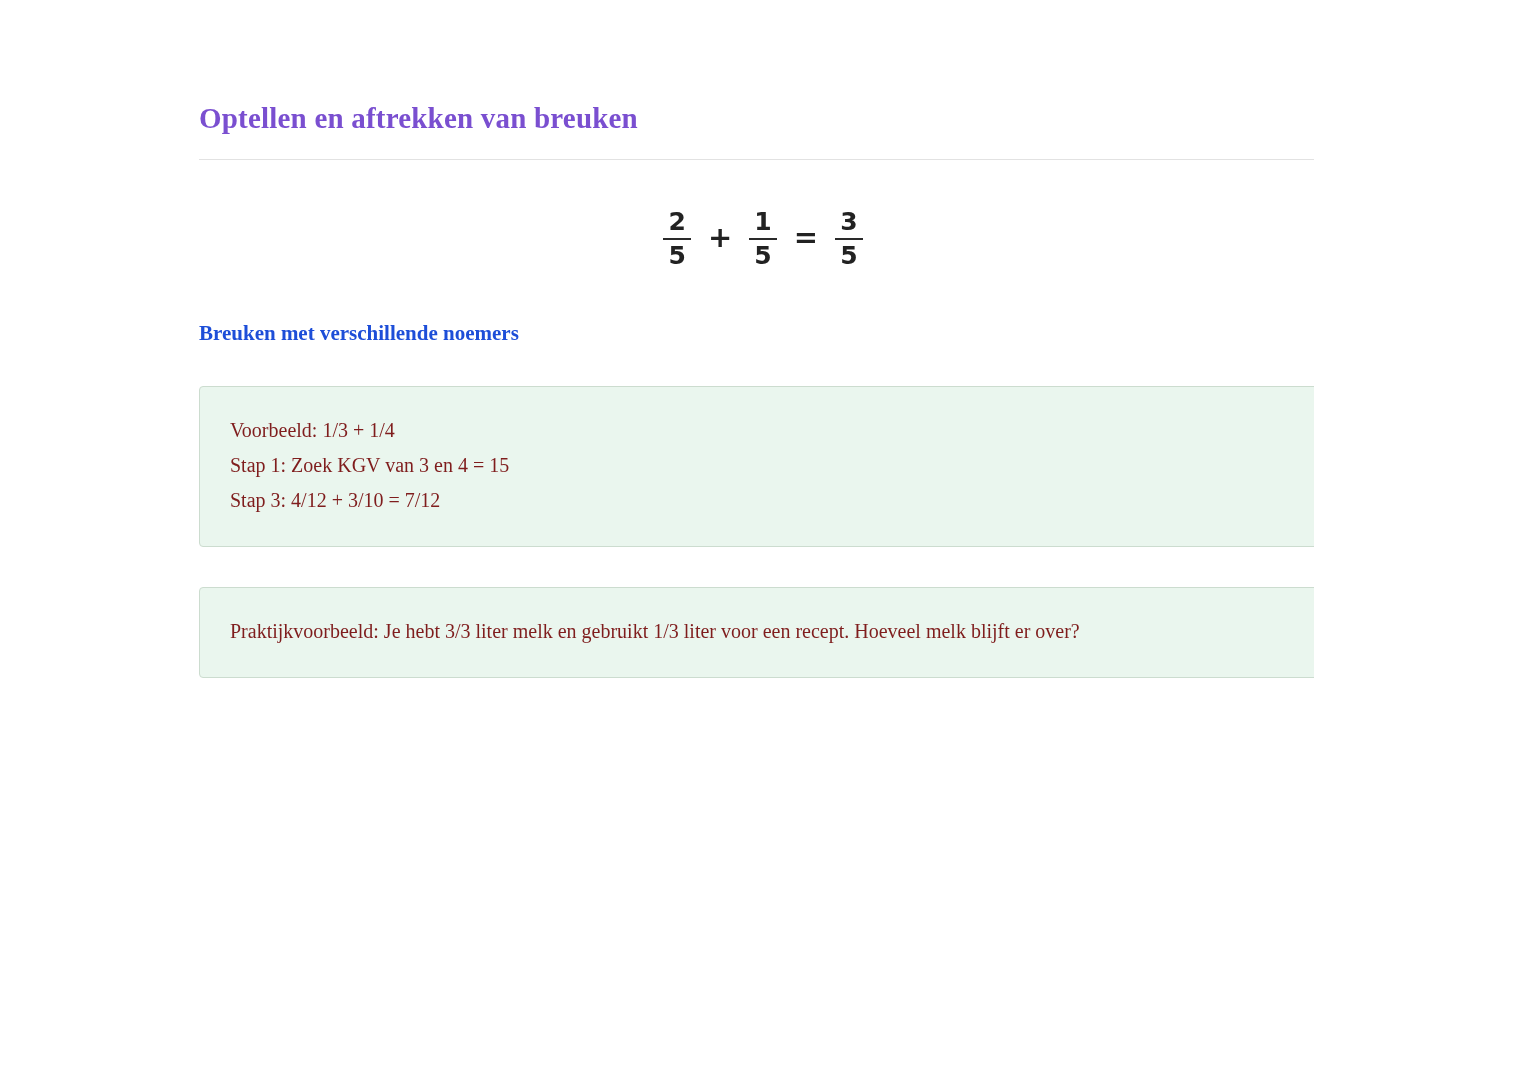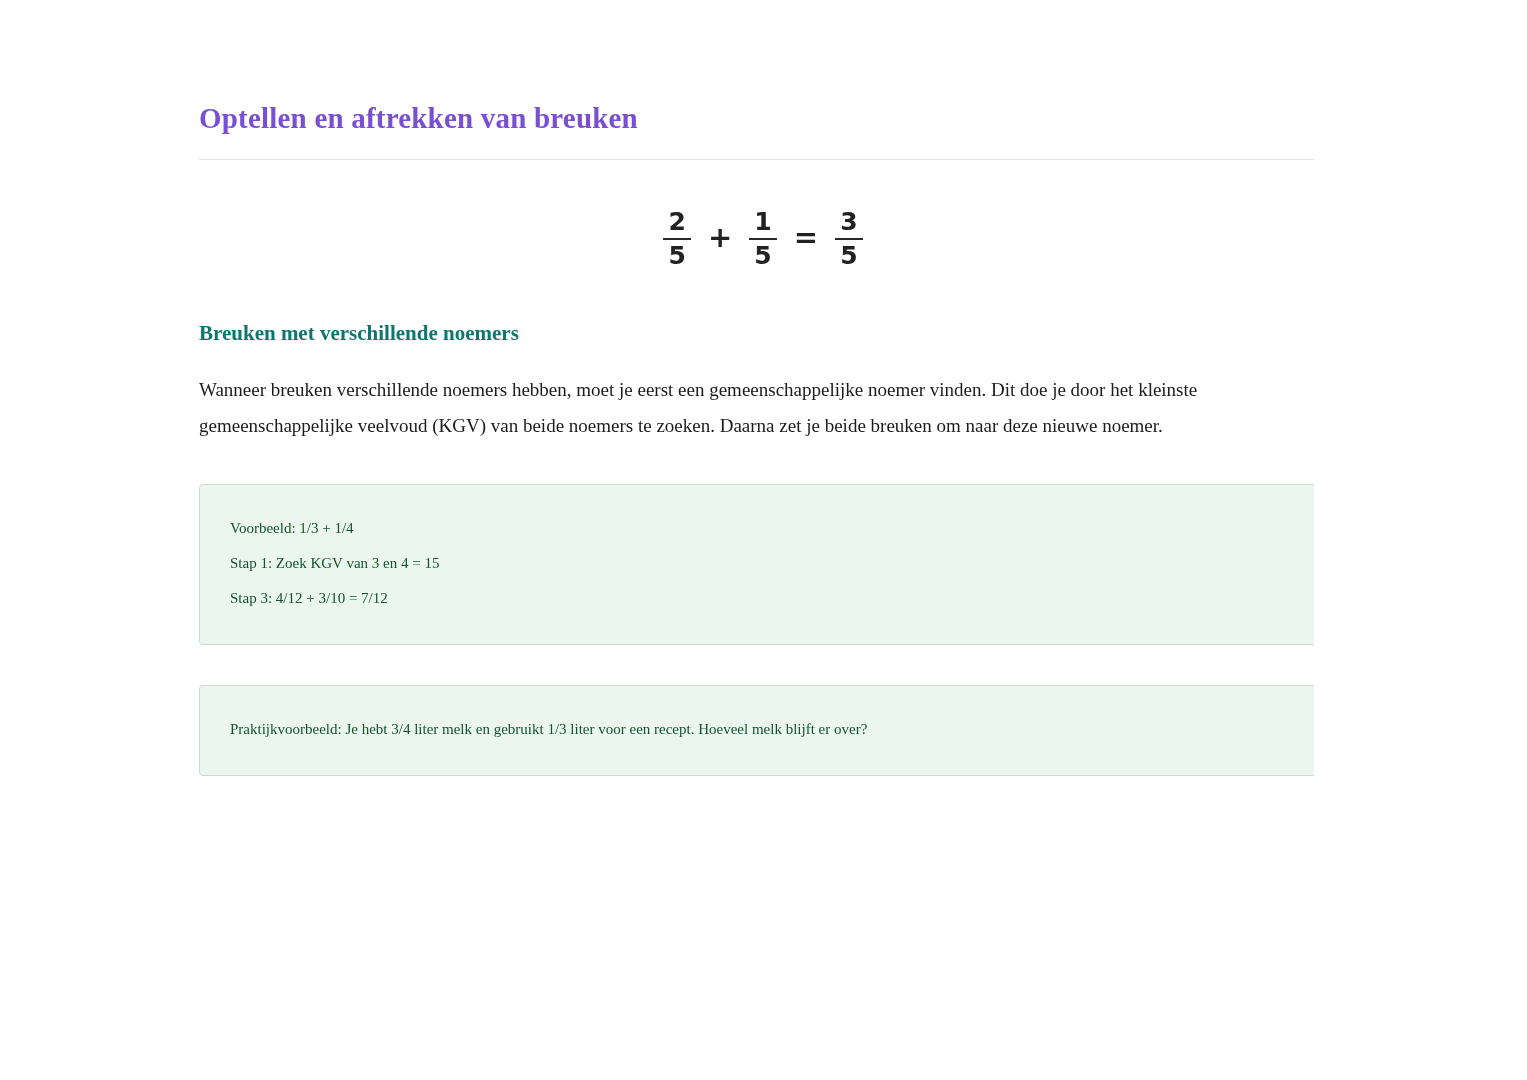--- a/index.html
+++ b/index.html
@@ -73,37 +73,37 @@
     vertical-align: middle;
     font-size: 29px;
     font-weight: 600;
     margin: 0 12px;
     position: relative;
     top: -2px;
   }
   h2.subheading {
     font-size: 21px;
     font-weight: 700;
-    color: #0f766e;
+    color: #1d4ed8;
     margin: 8px 0 26px 0;
     font-family: "Liberation Serif", serif;
   }
   .example-box {
     background: #eaf6ee;
     border: 1px solid #ccdccf;
     border-radius: 4px;
     width: 1186px;
     box-sizing: border-box;
     padding: 26px 30px 28px 30px;
     margin: 40px 0 40px 0;
   }
   .example-box .line {
-    font-size: 15px;
+    font-size: 20px;
     line-height: 35px;
-    color: #14532d;
+    color: #7f1d1d;
   }
 </style>
 </head>
 <body>
 
 <div class="page">
   <div class="content">
 
     <h1 class="title">Optellen en aftrekken van breuken</h1>
 
@@ -122,27 +122,26 @@
       </span>
       <span class="operator">=</span>
       <span class="frac">
         <span class="num">3</span>
         <span class="den">5</span>
       </span>
     </div>
 
     <h2 class="subheading">Breuken met verschillende noemers</h2>
 
-    <p class="body-text">Wanneer breuken verschillende noemers hebben, moet je eerst een gemeenschappelijke noemer vinden. Dit doe je door het kleinste gemeenschappelijke veelvoud (KGV) van beide noemers te zoeken. Daarna zet je beide breuken om naar deze nieuwe noemer.</p>
 
     <div class="example-box">
       <div class="line">Voorbeeld: 1/3 + 1/4</div>
       <div class="line">Stap 1: Zoek KGV van 3 en 4 = 15</div>
       <div class="line">Stap 3: 4/12 + 3/10 = 7/12</div>
     </div>
 
 
     <div class="example-box">
-      <div class="line">Praktijkvoorbeeld: Je hebt 3/4 liter melk en gebruikt 1/3 liter voor een recept. Hoeveel melk blijft er over?</div>
+      <div class="line">Praktijkvoorbeeld: Je hebt 3/3 liter melk en gebruikt 1/3 liter voor een recept. Hoeveel melk blijft er over?</div>
     </div>
 
   </div>
 </div>
 
 </body></html>

